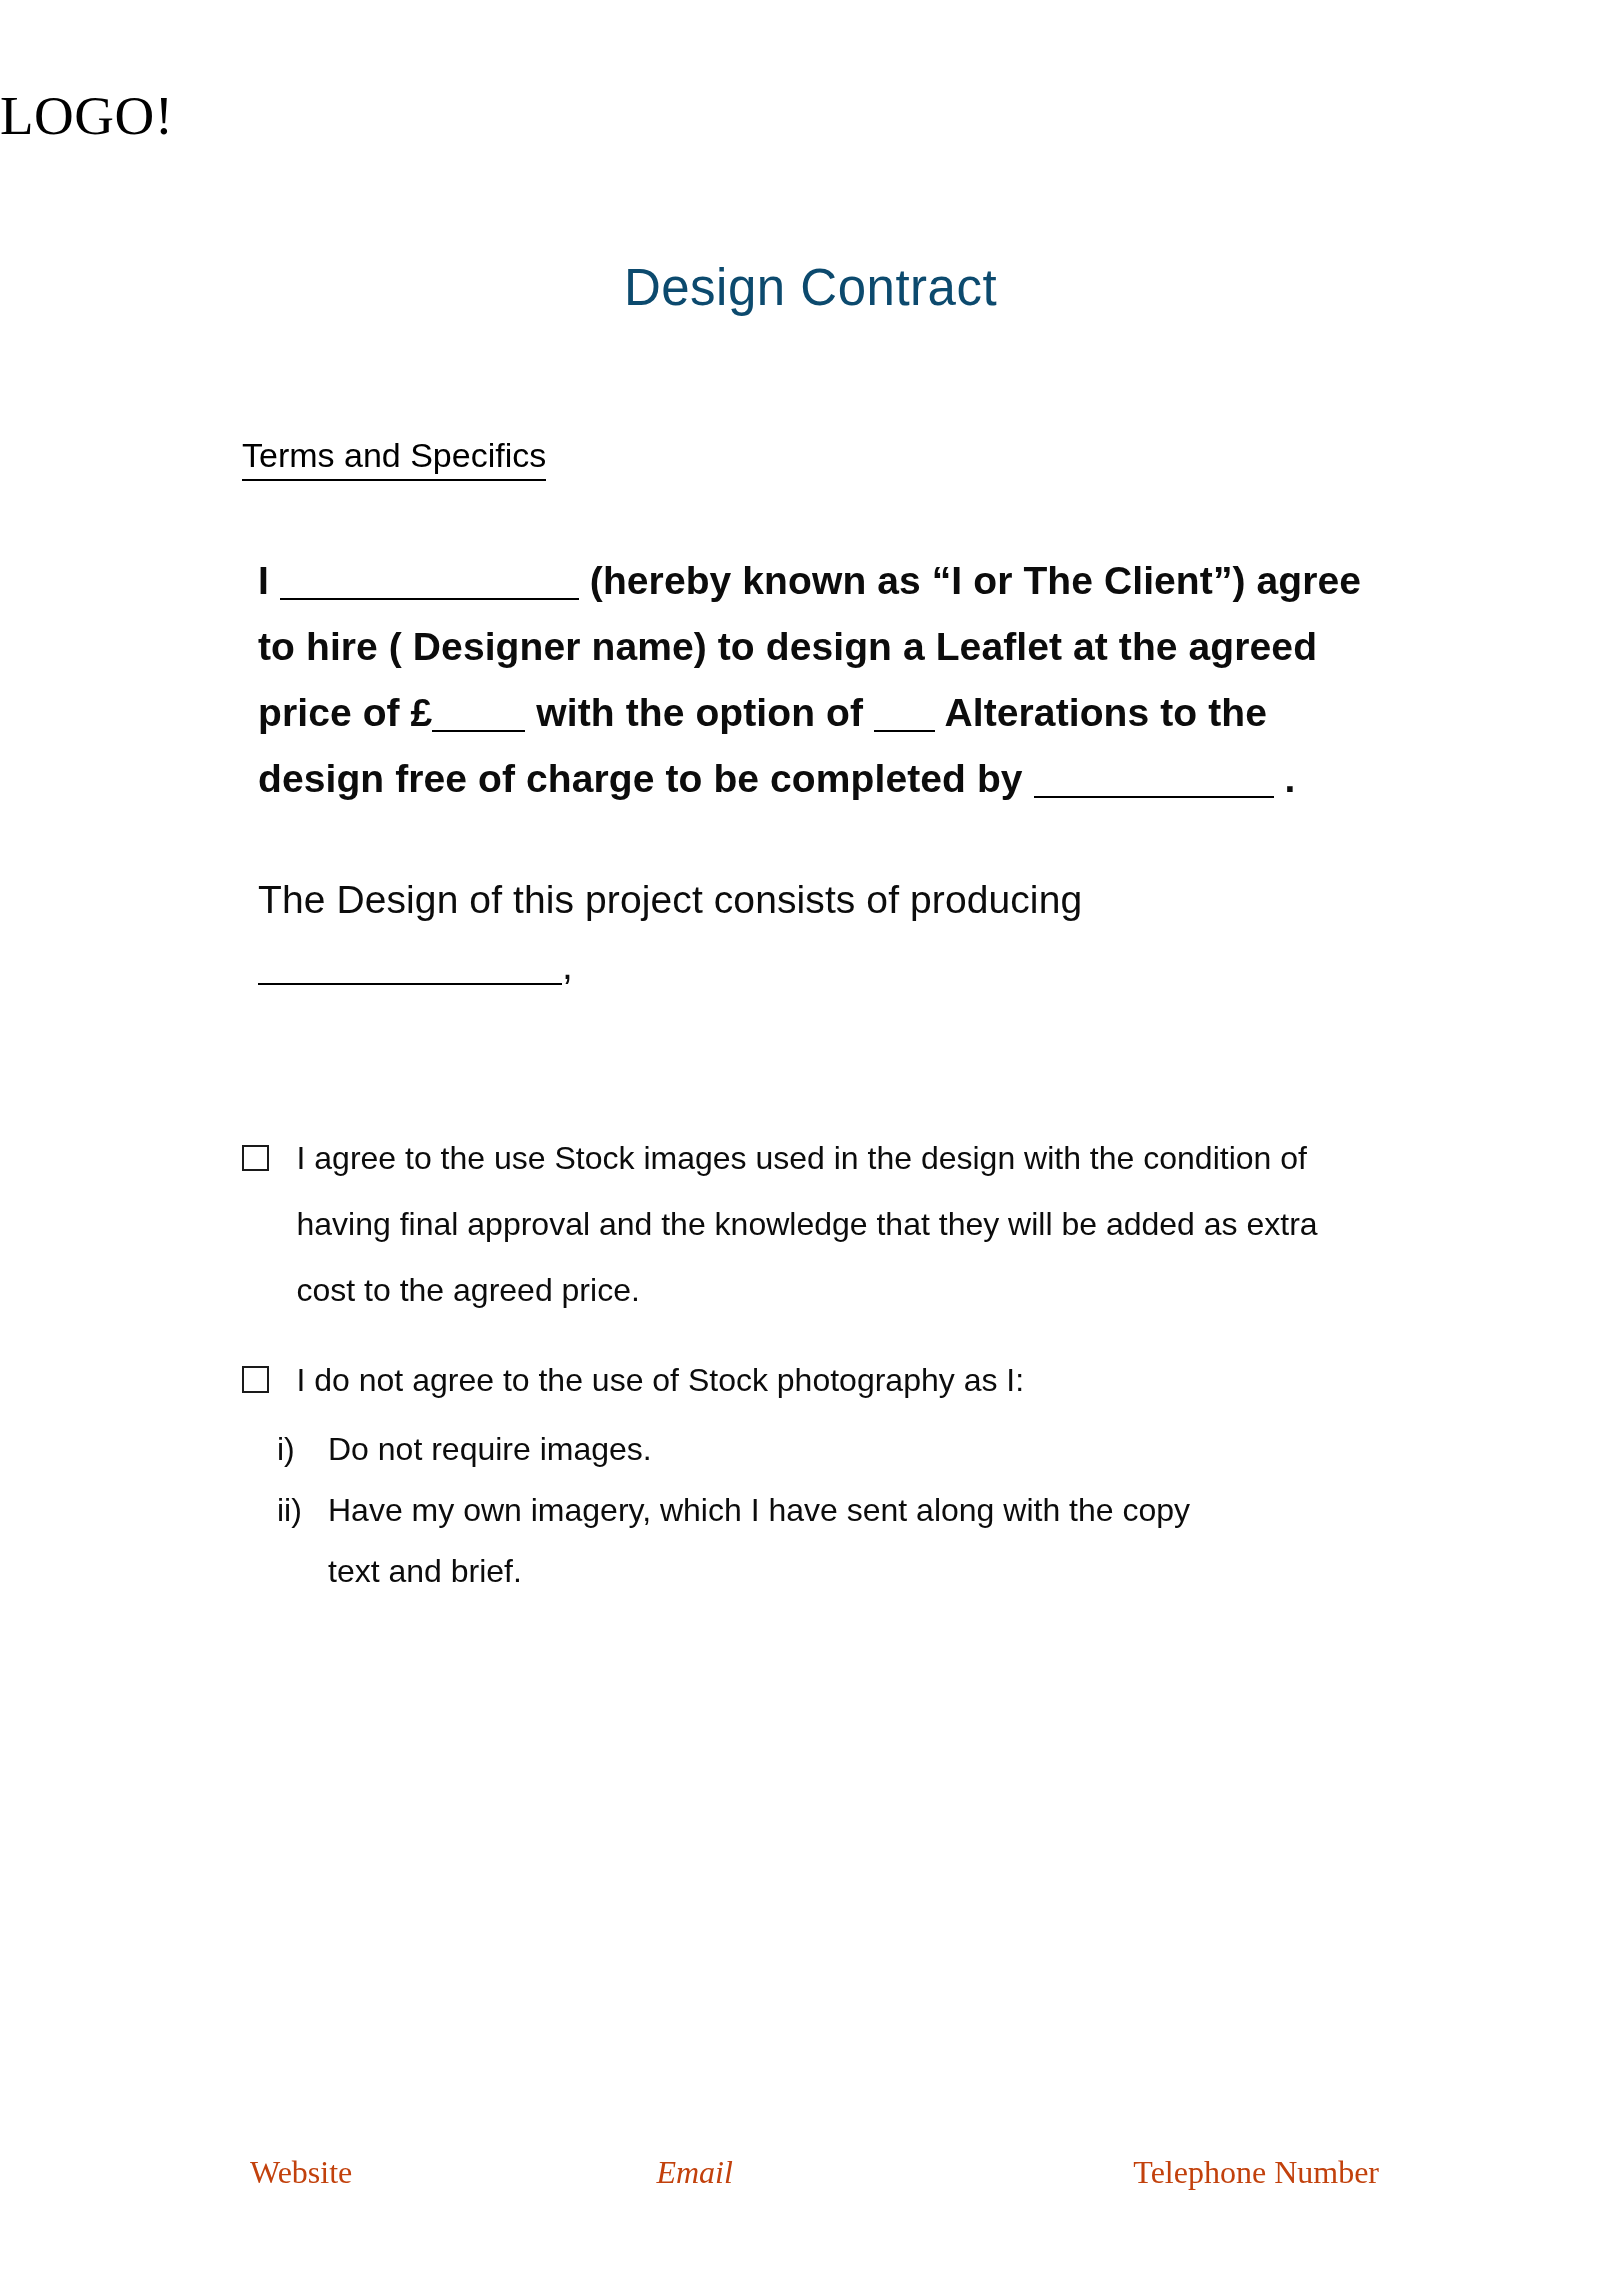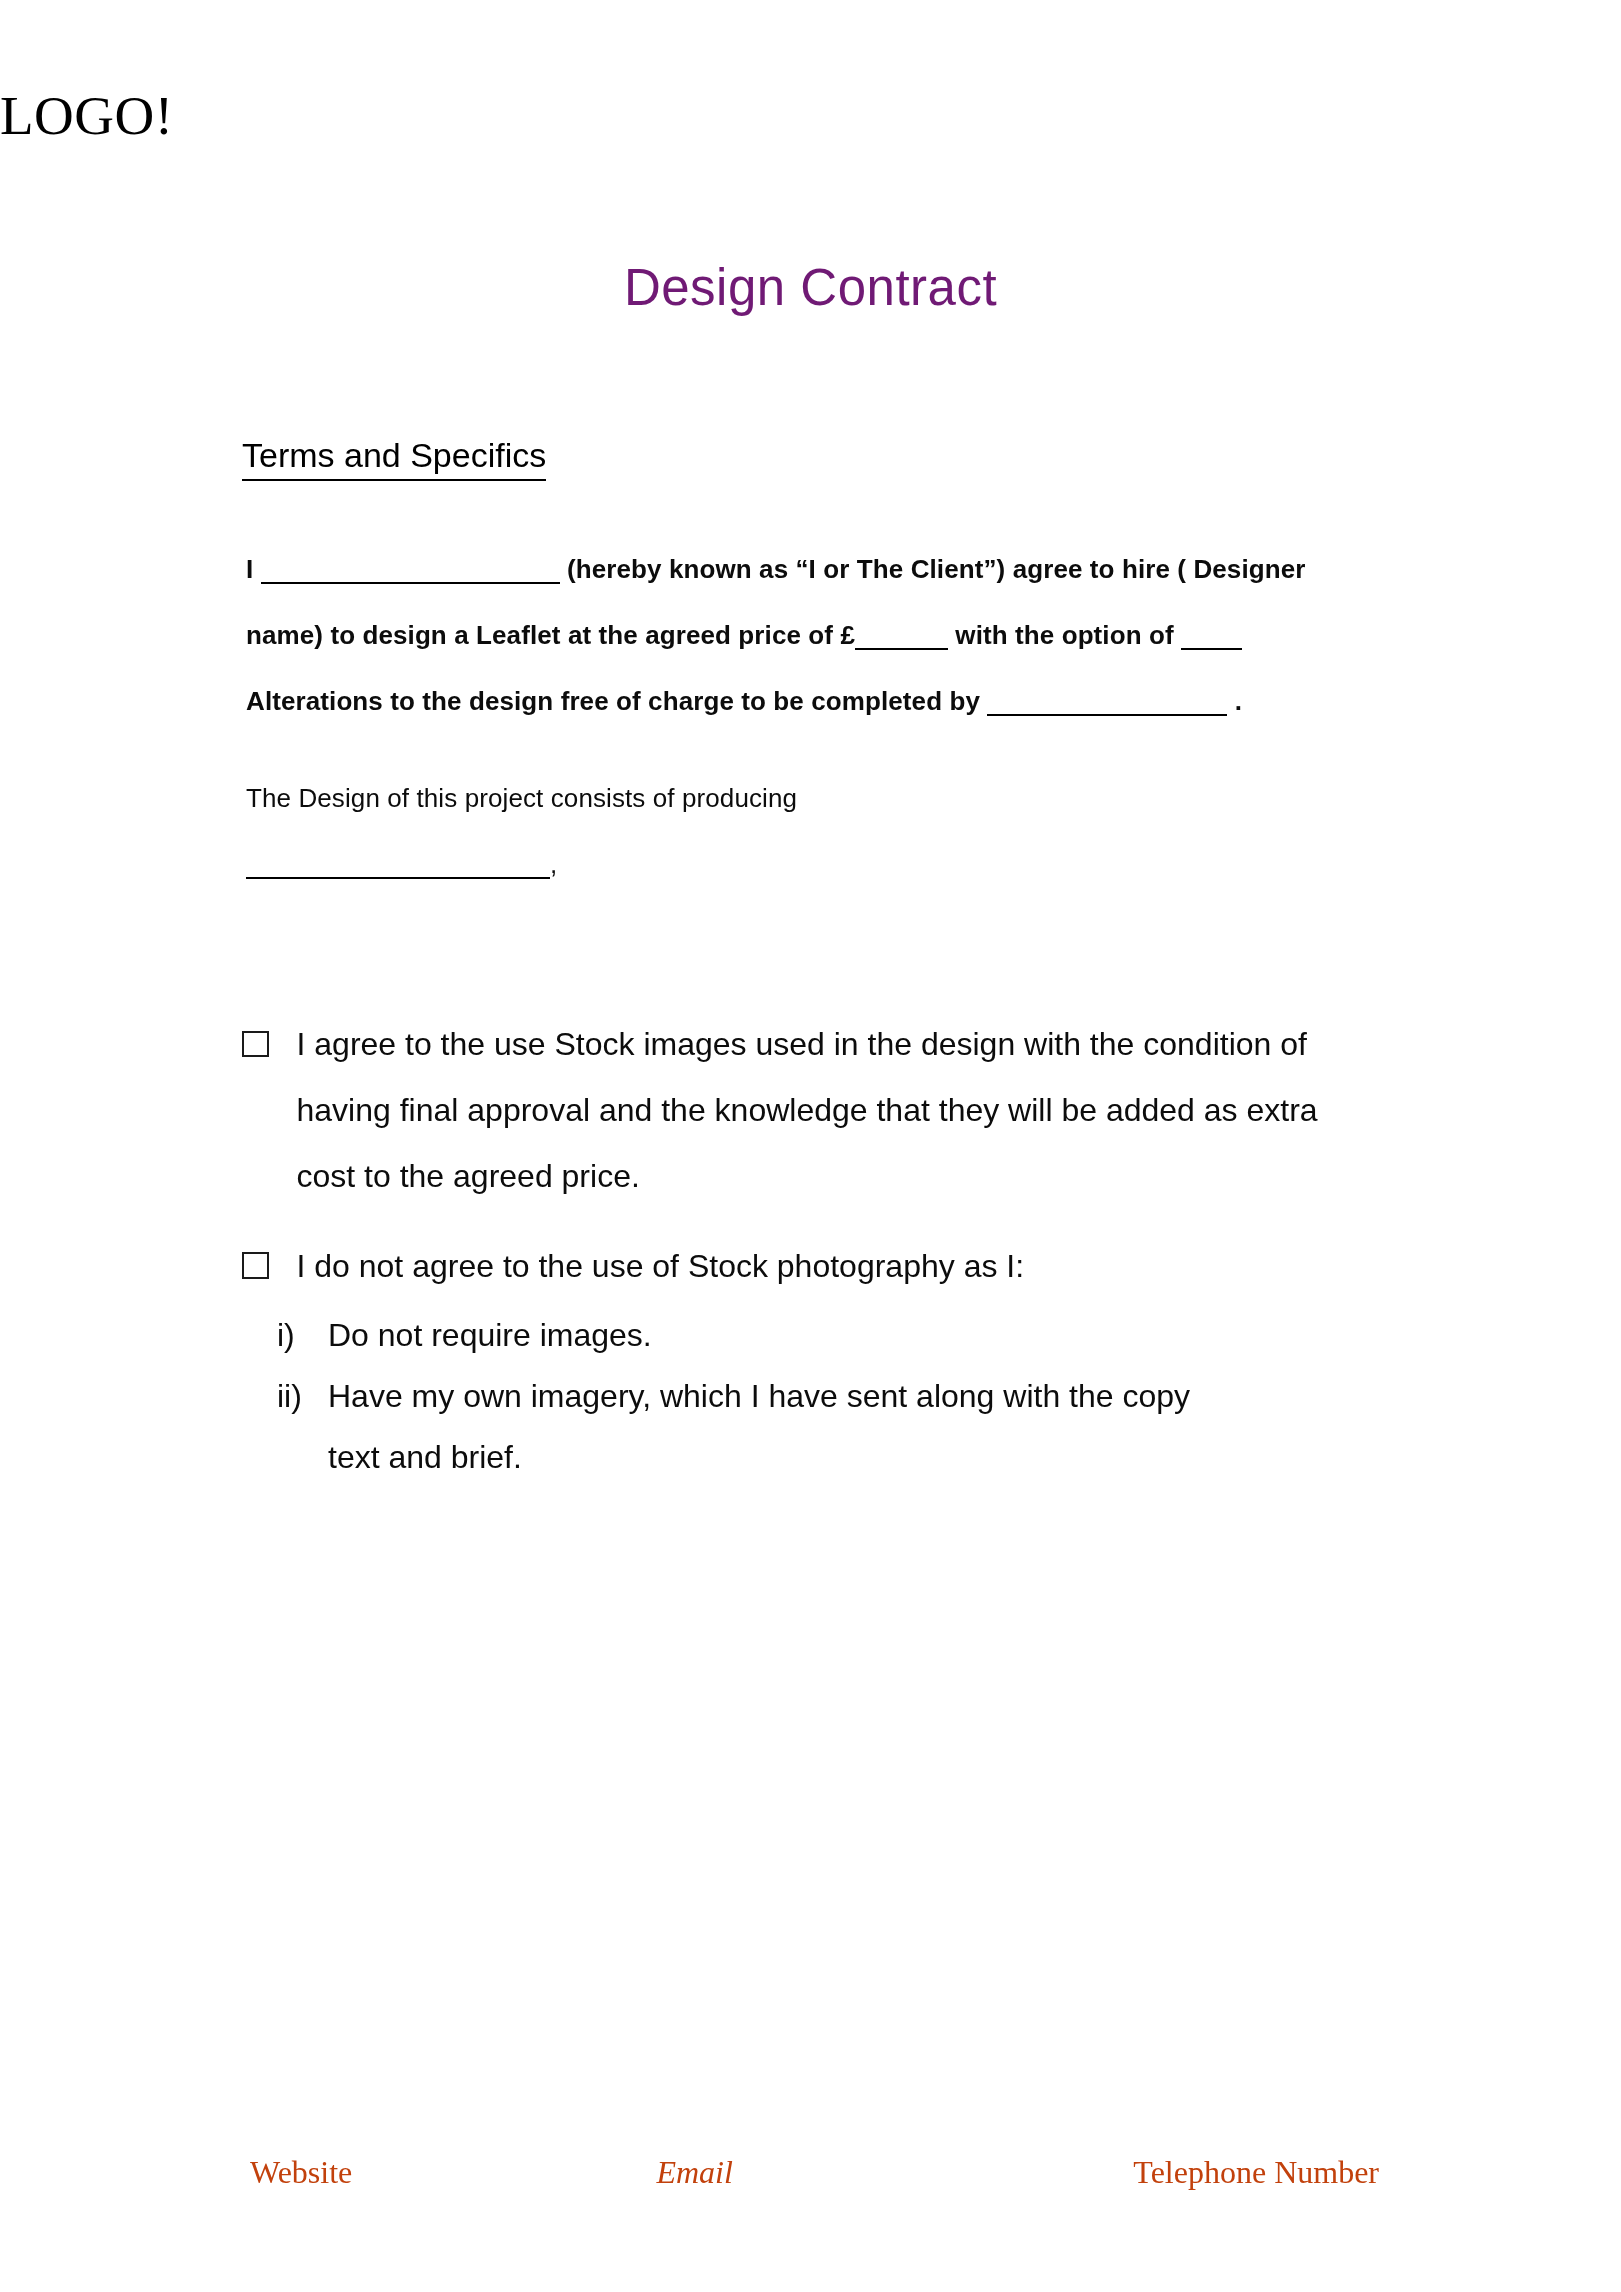--- a/index.html
+++ b/index.html
@@ -36,21 +36,21 @@
     position: absolute;
     top: 260px;
     left: 0;
     width: 100%;
     text-align: center;
     font-family: "Liberation Sans", sans-serif;
     font-size: 51px;
     font-weight: 400;
     letter-spacing: 0.5px;
     line-height: 1.1;
-    color: #701a75;
+    color: #0c4a6e;
   }
 
   
   .body-col {
     position: absolute;
     left: 242px;
     top: 431px;
     width: 1142px;
   }
 
@@ -60,23 +60,23 @@
     line-height: 1.2;
     color: #000;
     margin: 4px 0 51px 0;
     display: inline-block;
     border-bottom: 2px solid #000;
     padding-bottom: 2.9px;
   }
   .section-head-wrap { margin: 0; }
 
   .para {
-    font-size: 26px;
+    font-size: 39px;
     line-height: 66px;
-    margin: 4px;
+    margin: 16px;
     color: #0c0c0c;
     letter-spacing: 0.1px;
   }
   .para.bold { font-weight: 700; }
   .b { font-weight: 700; }
 
   .blank-line {
     display: inline-block;
     border-bottom: 2.5px solid #000;
     vertical-align: -5.9px;

